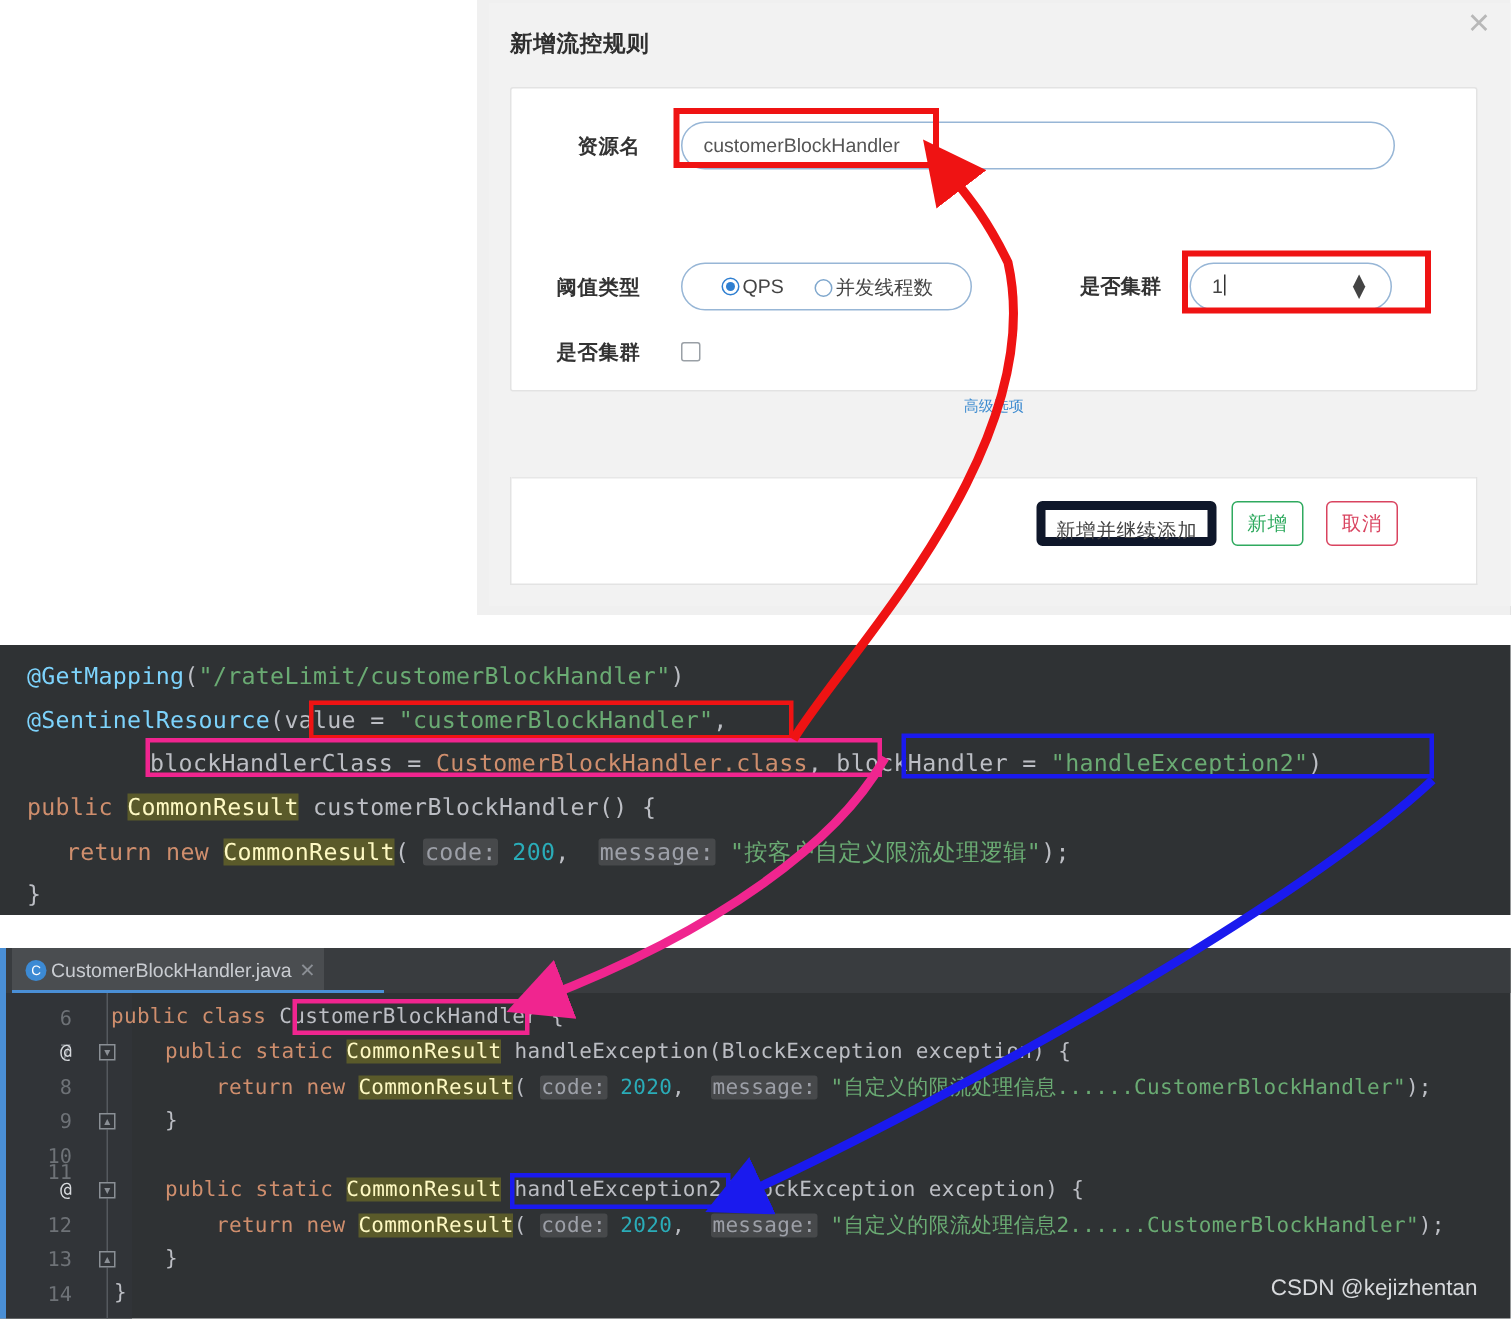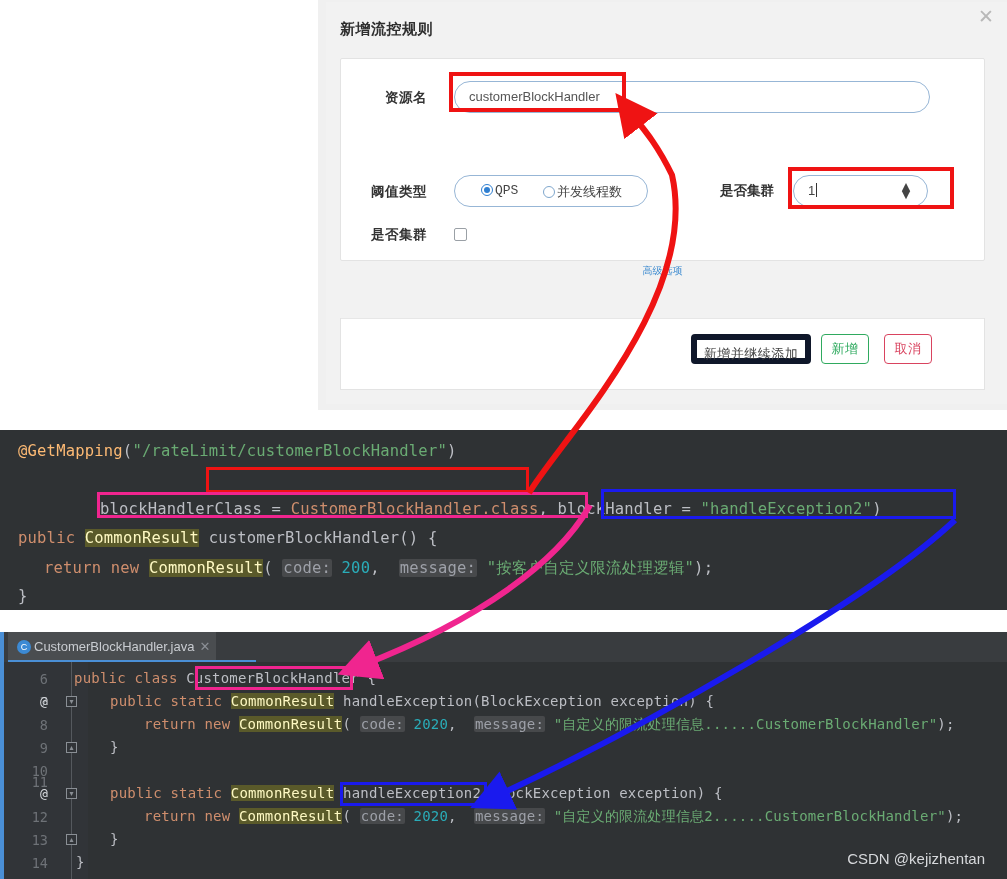--- a/index.html
+++ b/index.html
@@ -55,21 +55,20 @@
     background:#fff;font-size:13px;color:#555;
     padding:0 14px;line-height:30px;
     font-family:"Liberation Sans",sans-serif;
   }
   #res-name-input{left:113px;top:0;width:476px;}
   #src-input{left:113px;top:0;width:476px;}
   #thr-type-box{
     position:absolute;left:113px;top:0;width:194px;height:32px;
     box-sizing:border-box;border:1px solid #97b6d6;border-radius:16px;
     background:#fff;
-    font-family:Liberation Mono, monospace;
   }
   .radio-item{position:absolute;top:7px;font-size:13px;color:#444;}
   .radio-dot{
     display:inline-block;width:12px;height:12px;border-radius:50%;
     border:1px solid #7fa7cd;background:#fff;vertical-align:-2px;
     margin-right:2px;position:relative;box-sizing:border-box;
   }
   .radio-dot.on{border-color:#2f7fd1;}
   .radio-dot.on:after{
     content:"";position:absolute;left:2px;top:2px;width:6px;height:6px;
@@ -120,21 +119,21 @@
   #code-top{
     position:absolute;left:0;top:430px;width:1007px;height:180px;
     background:#2f3234;
   }
   .code-line{
     position:absolute;left:18px;white-space:pre;
     font-family:"DejaVu Sans Mono","Liberation Mono",monospace;
     font-size:15.5px;letter-spacing:.2px;
   }
   .kw{color:#cf8e6d;}
-  .ann{color:#fdba74;}
+  .ann{color:#7dd3fc;}
   .str{color:#6aab73;}
   .plain{color:#bcbec4;}
   .num{color:#2aacb8;}
   .type-hl{background:#5a5a2a;color:#fef9c3;}
   .param-hint{background:#47494b;color:#9da0a8;border-radius:2px;padding:0 1px;}
 
   
   #ide{
     position:absolute;left:0;top:632px;width:1007px;height:247px;
     background:#2f3234;border-left:4px solid #4a8fd6;box-sizing:border-box;
@@ -242,20 +241,21 @@
     <div id="footer-sep"></div>
     <div class="btn" id="btn-add-continue">新增并继续添加</div>
     <div class="btn" id="btn-add">新增</div>
     <div class="btn" id="btn-cancel">取消</div>
   </div>
 </div>
 
 <div id="code-top">
   <div class="code-line" style="top:12px;"><span class="ann">@GetMapping</span><span class="plain">(</span><span class="str">"/rateLimit/customerBlockHandler"</span><span class="plain">)</span></div>
 
+  <div class="code-line" style="top:41px;"><span class="ann">@SentinelResource</span><span class="plain">(</span><span class="plain">value</span><span class="plain"> = </span><span class="str">"customerBlockHandler"</span><span class="plain">,</span></div>
 
   <div class="code-line" style="top:70px;left:100px;"><span class="plain">blockHandlerClass</span><span class="plain"> = </span><span class="kw">CustomerBlockHandler.class</span><span class="plain">,</span><span class="plain"> </span><span class="plain">blockHandler</span><span class="plain"> = </span><span class="str">"handleException2"</span><span class="plain">)</span></div>
 
   <div class="code-line" style="top:99px;"><span class="kw">public</span><span class="plain"> </span><span class="type-hl">CommonResult</span><span class="plain"> </span><span class="plain">customerBlockHandler()</span><span class="plain"> </span><span class="plain">{</span></div>
 
   <div class="code-line" style="top:128px;left:44px;"><span class="kw">return new</span><span class="plain"> </span><span class="type-hl">CommonResult</span><span class="plain">(</span><span class="plain"> </span><span class="param-hint">code:</span><span class="plain"> </span><span class="num">200</span><span class="plain">,</span><span class="plain">  </span><span class="param-hint">message:</span><span class="plain"> </span><span class="str">"按客户自定义限流处理逻辑"</span><span class="plain">);</span></div>
 
   <div class="code-line plain" style="top:157px;">}</div>
 </div>
 

